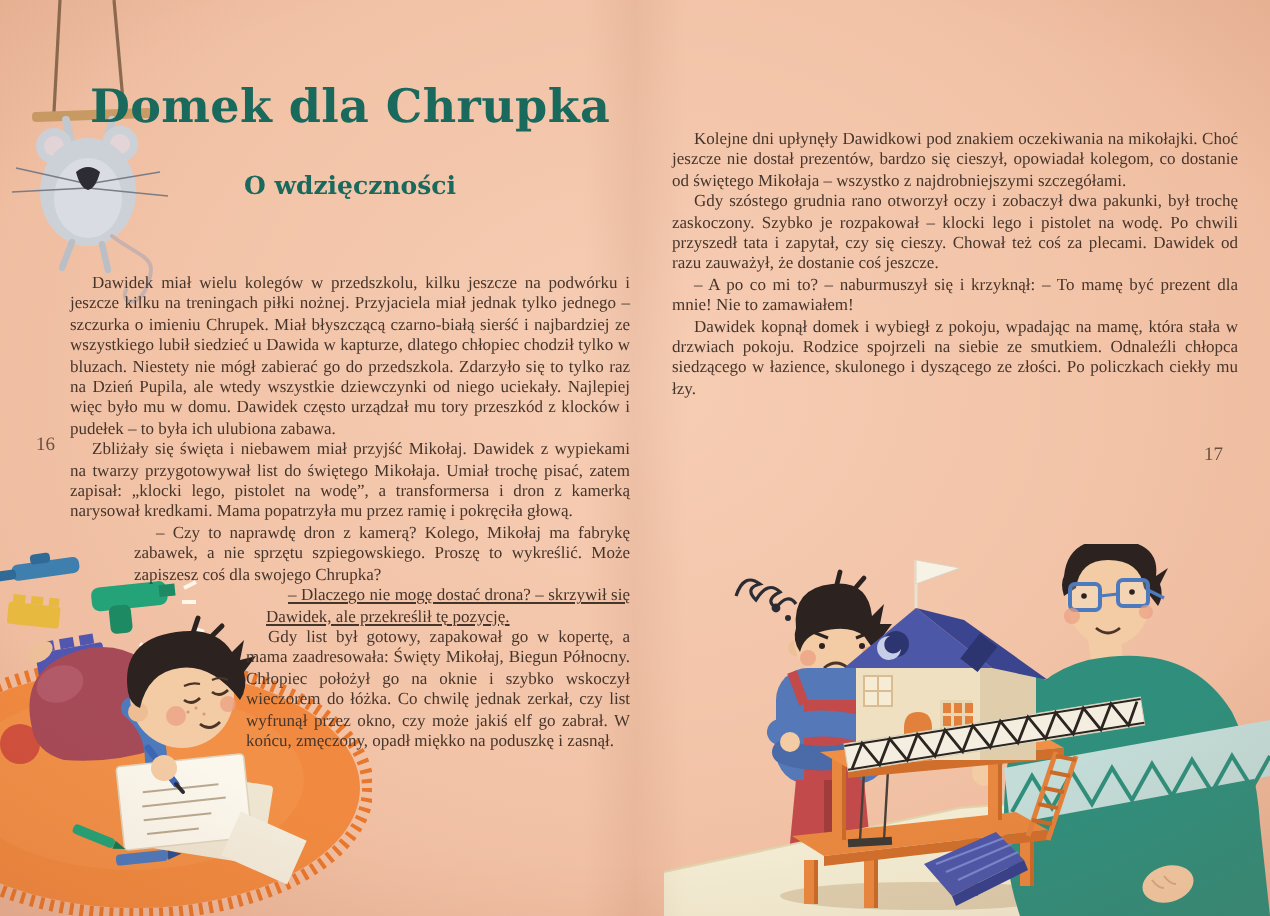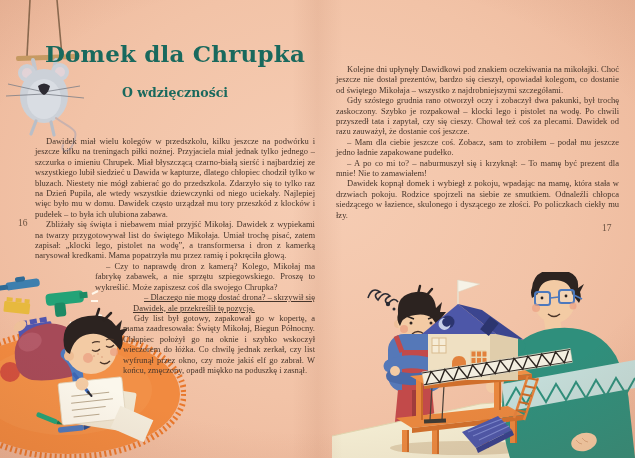--- a/index.html
+++ b/index.html
@@ -25,21 +25,21 @@
   .chapter-subtitle{
     position:absolute;left:35px;top:86px;width:280px;margin:0;
     text-align:center;color:#19695d;
     font:bold 12.5px/1.1 "DejaVu Serif", serif;
   }
   .body-col{position:absolute;color:#46352b;font-size:8.5px;line-height:10.4px;
     text-align:justify;z-index:2;}
   .body-col p{margin:0;text-indent:11px;}
   .left-col{left:35px;top:136px;width:280px;}
   .right-col{left:336px;top:42px;width:283px;margin-top:22px;}
-  p.ind-a{margin-left:60px;}
+  p.ind-a{margin-left:32px;}
   p.ind-b{margin-left:98px;text-decoration:underline;}
   p.ind-c{margin-left:88px;}
   .pagenum{position:absolute;font-size:9.5px;color:#6a5140;z-index:2;}
   .pagenum-left{left:18px;top:218px;}
   .pagenum-right{left:602px;top:223px;}
 </style>
 </head>
 <body>
 
 <div class="spread">
@@ -254,21 +254,20 @@
     <p>Dawidek miał wielu kolegów w przedszkolu, kilku jeszcze na podwórku i jeszcze kilku na treningach piłki nożnej. Przyjaciela miał jednak tylko jednego – szczurka o imieniu Chrupek. Miał błyszczącą czarno-białą sierść i najbardziej ze wszystkiego lubił siedzieć u Dawida w kapturze, dlatego chłopiec chodził tylko w bluzach. Niestety nie mógł zabierać go do przedszkola. Zdarzyło się to tylko raz na Dzień Pupila, ale wtedy wszystkie dziewczynki od niego uciekały. Najlepiej więc było mu w domu. Dawidek często urządzał mu tory przeszkód z klocków i pudełek – to była ich ulubiona zabawa.</p>
     <p>Zbliżały się święta i niebawem miał przyjść Mikołaj. Dawidek z wypiekami na twarzy przygotowywał list do świętego Mikołaja. Umiał trochę pisać, zatem zapisał: „klocki lego, pistolet na wodę”, a transformersa i dron z kamerką narysował kredkami. Mama popatrzyła mu przez ramię i pokręciła głową.</p>
     <p class="ind-a">– Czy to naprawdę dron z kamerą? Kolego, Mikołaj ma fabrykę zabawek, a nie sprzętu szpiegowskiego. Proszę to wykreślić. Może zapiszesz coś dla swojego Chrupka?</p>
     <p class="ind-b">– Dlaczego nie mogę dostać drona? – skrzywił się Dawidek, ale przekreślił tę pozycję.</p>
     <p class="ind-c">Gdy list był gotowy, zapakował go w kopertę, a mama zaadresowała: Święty Mikołaj, Biegun Północny. Chłopiec położył go na oknie i szybko wskoczył wieczorem do łóżka. Co chwilę jednak zerkał, czy list wyfrunął przez okno, czy może jakiś elf go zabrał. W końcu, zmęczony, opadł miękko na poduszkę i zasnął.</p>
   </div>
 
   <div class="body-col right-col">
     <p>Kolejne dni upłynęły Dawidkowi pod znakiem oczekiwania na mikołajki. Choć jeszcze nie dostał prezentów, bardzo się cieszył, opowiadał kolegom, co dostanie od świętego Mikołaja – wszystko z najdrobniejszymi szczegółami.</p>
     <p>Gdy szóstego grudnia rano otworzył oczy i zobaczył dwa pakunki, był trochę zaskoczony. Szybko je rozpakował – klocki lego i pistolet na wodę. Po chwili przyszedł tata i zapytał, czy się cieszy. Chował też coś za plecami. Dawidek od razu zauważył, że dostanie coś jeszcze.</p>
-    <p>– Mam dla ciebie jeszcze coś. Zobacz, sam to zrobiłem – podał mu jeszcze jedno ładnie zapakowane pudełko.</p>
     <p>– A po co mi to? – naburmuszył się i krzyknął: – To mamę być prezent dla mnie! Nie to zamawiałem!</p>
     <p>Dawidek kopnął domek i wybiegł z pokoju, wpadając na mamę, która stała w drzwiach pokoju. Rodzice spojrzeli na siebie ze smutkiem. Odnaleźli chłopca siedzącego w łazience, skulonego i dyszącego ze złości. Po policzkach ciekły mu łzy.</p>
   </div>
 
   <span class="pagenum pagenum-left">16</span>
   <span class="pagenum pagenum-right">17</span>
 
   <div class="spine"></div>
   <div class="vignette"></div>
 </div>

